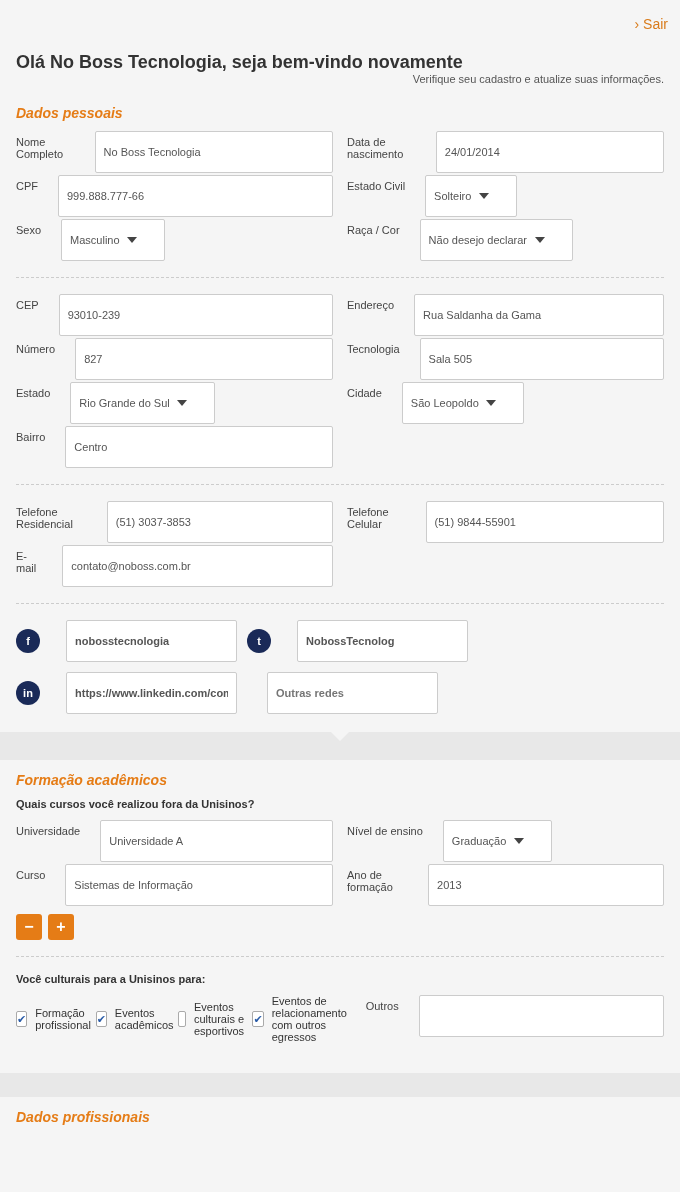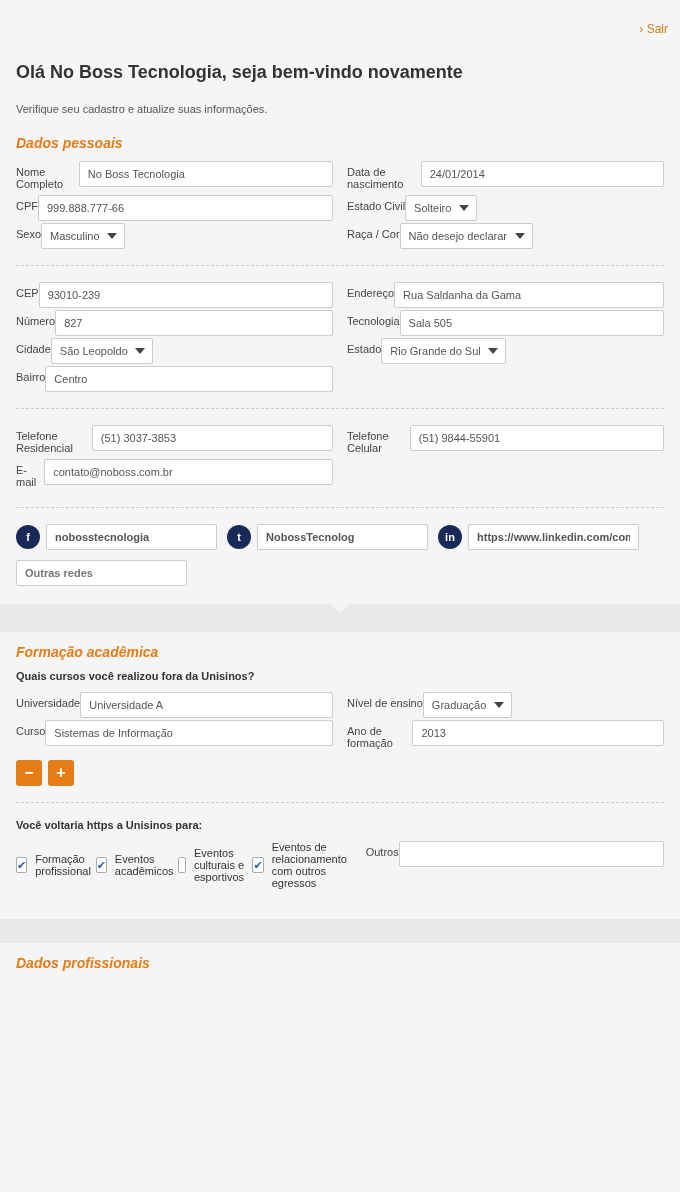--- a/index.html
+++ b/index.html
@@ -1,33 +1,33 @@
 <!DOCTYPE html>
 <html><head>
 <meta charset="utf-8">
 <style>
 * { box-sizing: border-box; margin: 0; padding: 0; }
 body { font-family: Arial, sans-serif; font-size: 11px; background: #f5f5f5; color: #333; }
 .container { width: 680px; margin: 0 auto; background: #f5f5f5; }
-.topbar { text-align: right; padding: 22px 12px; font-size: 12px; }
+.topbar { text-align: right; padding: 16px 12px; font-size: 14px; }
 .topbar a { color: #d97b1a; text-decoration: none; cursor: pointer; }
 .topbar .chev { color: #d97b1a; }
 .header { padding: 4px 16px 8px; }
 .header h1 { font-size: 18px; font-weight: bold; color: #333; }
-.header .sub { font-size: 11px; color: #555; margin-top: 20px; }
+.header .sub { font-size: 11px; color: #555; margin-top: 0; text-align: right; }
 .section { background: #f5f5f5; padding: 12px 16px 18px; }
 .section-gap { height: 24px; background: #e8e8e8; }
 .section-title { color: #e57c16; font-size: 14px; font-style: italic; font-weight: bold; margin-bottom: 10px; }
 .row { display: flex; gap: 14px; margin-bottom: 2px; }
 .col { flex: 1; display: flex; flex-direction: row; }
 .field-label { font-size: 11px; color: #444; margin-bottom: 3px; margin-top: 5px; }
 .divider { border-top: 1px dashed #ccc; margin: 16px 0; }
 input[type="text"], select, .input-read {
-  width: 100%; height: 26px; border: 1px solid #ccc; padding: 4px 8px;
-  font-size: 11px; color: #555; background: #fff; border-radius: 2px;
+  width: 100%; height: 42px; border: 1px solid #ccc; padding: 4px 8px;
+  font-size: 11px; color: #555; background: #fff; border-radius: 2px; margin-left: 20px;
 }
 select { appearance: none; -webkit-appearance: none; background: #fff; padding-right: 24px; }
 .select-wrap { position: relative; }
 .select-wrap::after {
   content: ""; position: absolute; right: 8px; top: 50%; width: 0; height: 0;
   border-left: 5px solid transparent; border-right: 5px solid transparent;
   border-top: 6px solid #444; transform: translateY(-50%); pointer-events: none;
 }
 .highlight { background: #fff9c2; }
 .social-row { display: flex; gap: 10px; align-items: center; margin-top: 8px; flex-wrap: wrap; }
@@ -128,27 +128,27 @@
         <input type="text" value="827" style="">
       </div>
       <div class="col">
         <div class="field-label">Tecnologia</div>
         <input type="text" value="Sala 505" style="">
       </div>
     </div>
 
     <div class="row">
       <div class="col">
+        <div class="field-label">Estado</div>
+        <div class="select-wrap"><select><option>Rio Grande do Sul</option></select></div>
+      </div>
+      <div class="col">
         <div class="field-label">Cidade</div>
         <div class="select-wrap"><select><option>São Leopoldo</option></select></div>
       </div>
-      <div class="col">
-        <div class="field-label">Estado</div>
-        <div class="select-wrap"><select><option>Rio Grande do Sul</option></select></div>
-      </div>
     </div>
 
     <div class="row">
       <div class="col">
         <div class="field-label">Bairro</div>
         <input type="text" value="Centro" style="">
       </div>
       <div class="col"></div>
     </div>
 
@@ -192,21 +192,21 @@
         <input class="social-input" type="text" placeholder="Outras redes" style="">
       </div>
     </div>
   </div>
 
   <div class="section-gap-with-arrow">
     <div class="arrow-down"></div>
   </div>
 
   <div class="section">
-    <div class="section-title">Formação acadêmica</div>
+    <div class="section-title">Formação acadêmicos</div>
     <div class="question">Quais cursos você realizou fora da Unisinos?</div>
 
     <div class="row">
       <div class="col">
         <div class="field-label">Universidade</div>
         <input type="text" value="Universidade A" style="">
       </div>
       <div class="col">
         <div class="field-label">Nível de ensino</div>
         <div class="select-wrap"><select><option>Graduação</option></select></div>
@@ -228,21 +228,21 @@
       <button class="icon-btn">
           <span>−</span>
         </button>
       <button class="icon-btn">
           <span>+</span>
         </button>
     </div>
 
     <div class="divider"></div>
 
-    <div class="question">Você voltaria https a Unisinos para:</div>
+    <div class="question">Você culturais para a Unisinos para:</div>
 
     <div class="row">
       <div class="col">
         <div class="checkbox-row">
           <div class="checkbox checked"></div>
           <span class="checkbox-label">Formação profissional</span>
         </div>
         <div class="checkbox-row">
           <div class="checkbox checked"></div>
           <span class="checkbox-label">Eventos acadêmicos</span>

